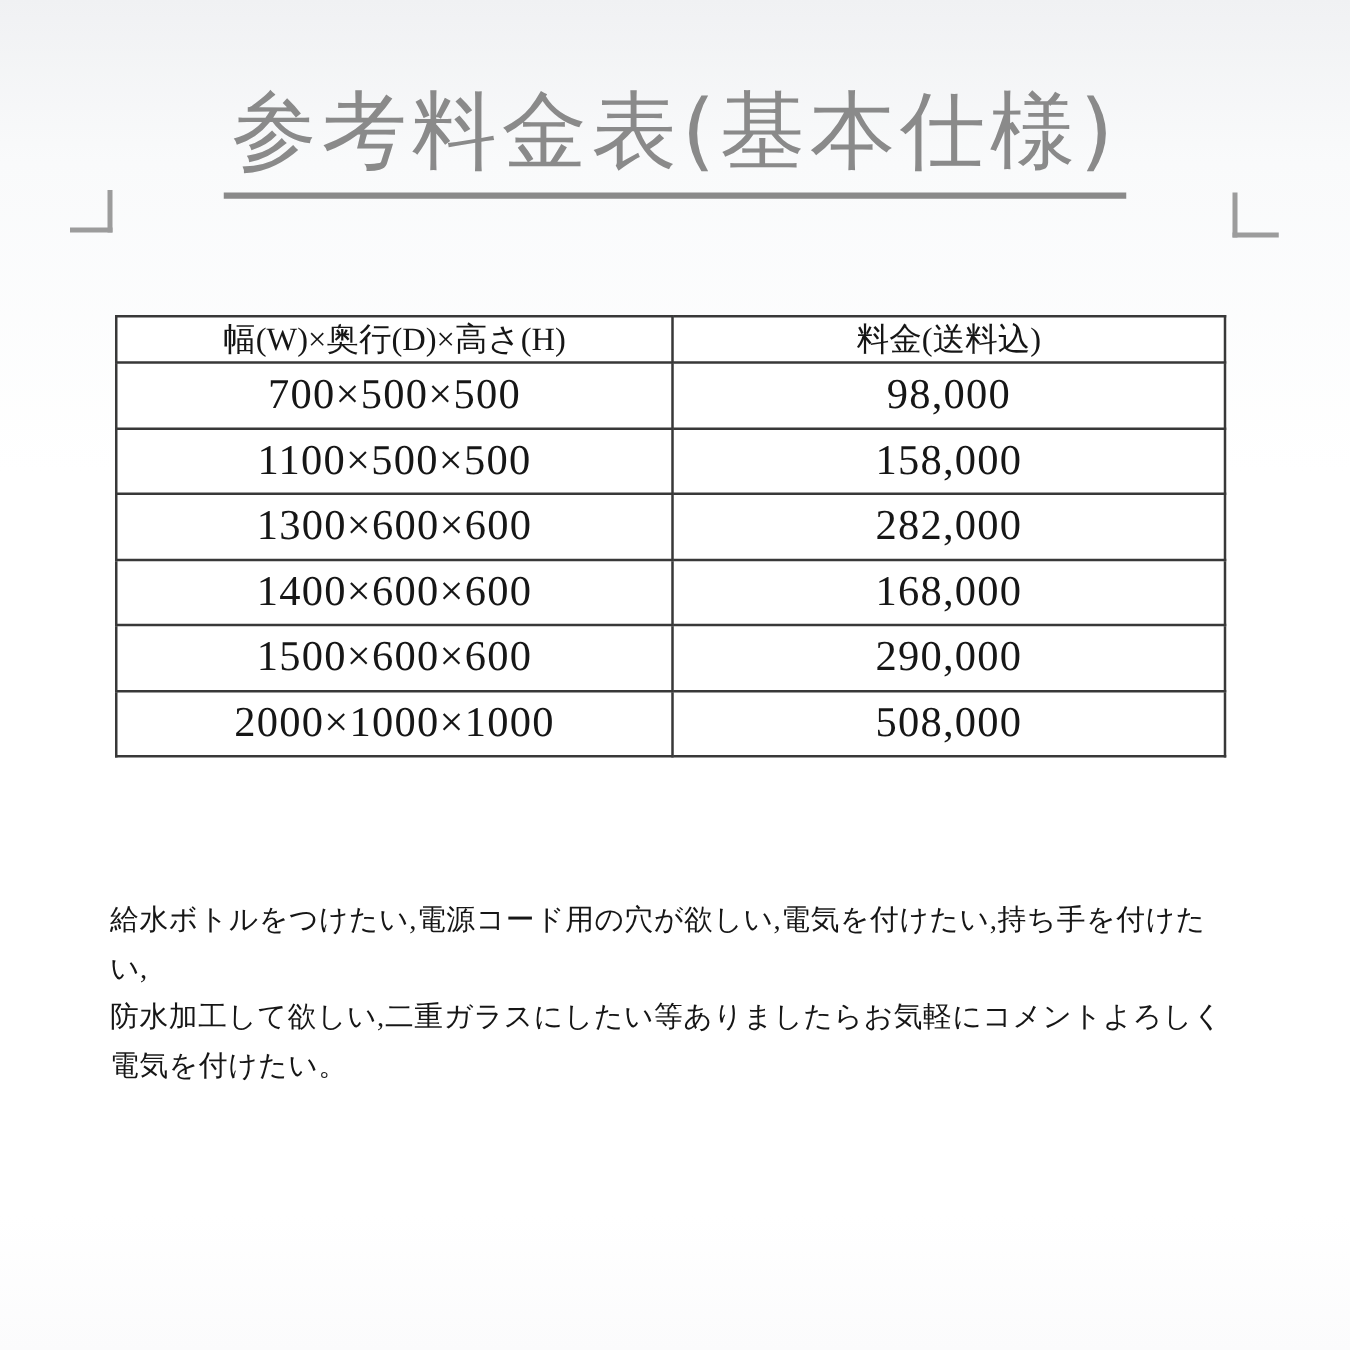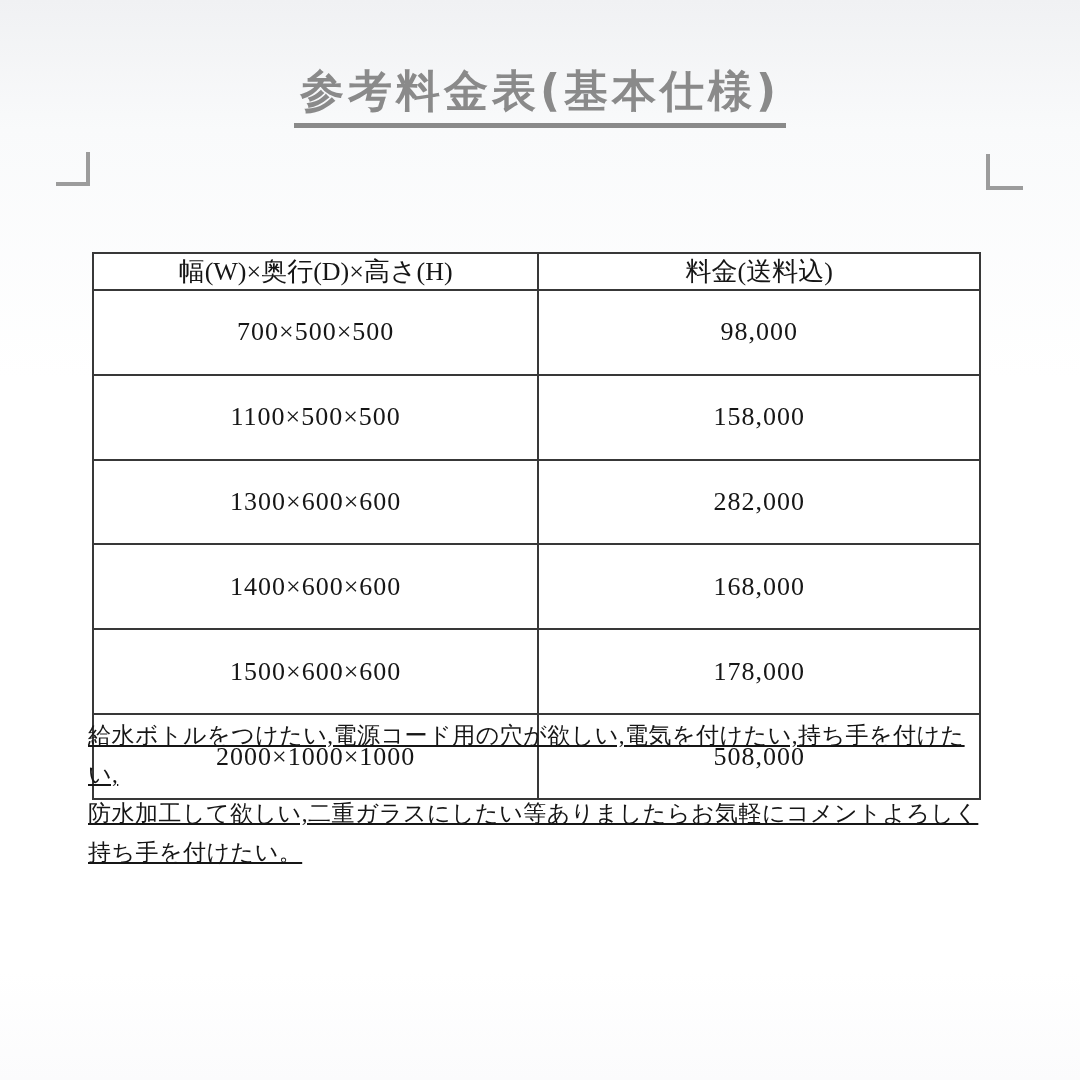--- a/index.html
+++ b/index.html
@@ -12,22 +12,22 @@
   }
   
   .title-wrap{
     position:absolute;top:62px;left:0;width:100%;
     text-align:center;
   }
   .title{
     display:inline-block;
     margin:0;
     font-family:"DejaVu Sans","Liberation Sans",sans-serif;
-    font-weight:bold;
-    font-size:44px;
+    font-weight:normal;
+    font-size:68px;
     line-height:1.3;
     letter-spacing:4px;
     color:var(--title-gray,#8a8a8a);
     border-bottom:5px solid var(--title-gray,#8a8a8a);
     padding:0 6px 4px 6px;
   }
   
   .corner{position:absolute;}
   .corner-left{
     left:56px;top:152px;width:30px;height:30px;
@@ -35,43 +35,42 @@
     border-bottom:4px solid var(--corner-gray,#9c9c9c);
   }
   .corner-right{
     left:986px;top:154px;width:33px;height:32px;
     border-left:4px solid var(--corner-gray,#9c9c9c);
     border-bottom:4px solid var(--corner-gray,#9c9c9c);
   }
   
   .price-table{
     position:absolute;left:92px;top:252px;
-    width:889px;height:548px;
+    width:889px;height:354px;
     border-collapse:collapse;
     table-layout:fixed;
     background:#ffffff;
     color:var(--cell-text,#161616);
   }
   .price-table th,.price-table td{
     border:2px solid var(--table-border,#383838);
     text-align:center;
     vertical-align:middle;
     padding:0;
     font-weight:normal;
   }
   .price-table th{font-size:26px;}
-  .price-table td{font-size:26px;letter-spacing:1px;}
+  .price-table td{font-size:34px;letter-spacing:1px;}
   
   .note{
     position:absolute;left:88px;top:716px;width:900px;
     font-size:23px;
     line-height:39px;
     letter-spacing:0.5px;
     color:var(--cell-text,#161616);
-    text-decoration:underline;
   }
 </style>
 </head>
 <body>
 
 <div class="canvas">
 
   <div class="corner corner-left"></div>
   <div class="corner corner-right"></div>
 
@@ -102,28 +101,28 @@
         <tr>
           <td>1300×600×600</td>
           <td>282,000</td>
         </tr>
         <tr>
           <td>1400×600×600</td>
           <td>168,000</td>
         </tr>
         <tr>
           <td>1500×600×600</td>
-          <td>178,000</td>
+          <td>290,000</td>
         </tr>
         <tr>
           <td>2000×1000×1000</td>
           <td>508,000</td>
         </tr>
       </tbody>
   </table>
 
   <div class="note">
       <div>給水ボトルをつけたい,電源コード用の穴が欲しい,電気を付けたい,持ち手を付けたい,</div>
       <div>防水加工して欲しい,二重ガラスにしたい等ありましたらお気軽にコメントよろしく</div>
-      <div>持ち手を付けたい。</div>
+      <div>電気を付けたい。</div>
     </div>
 
 </div>
 
 </body></html>

